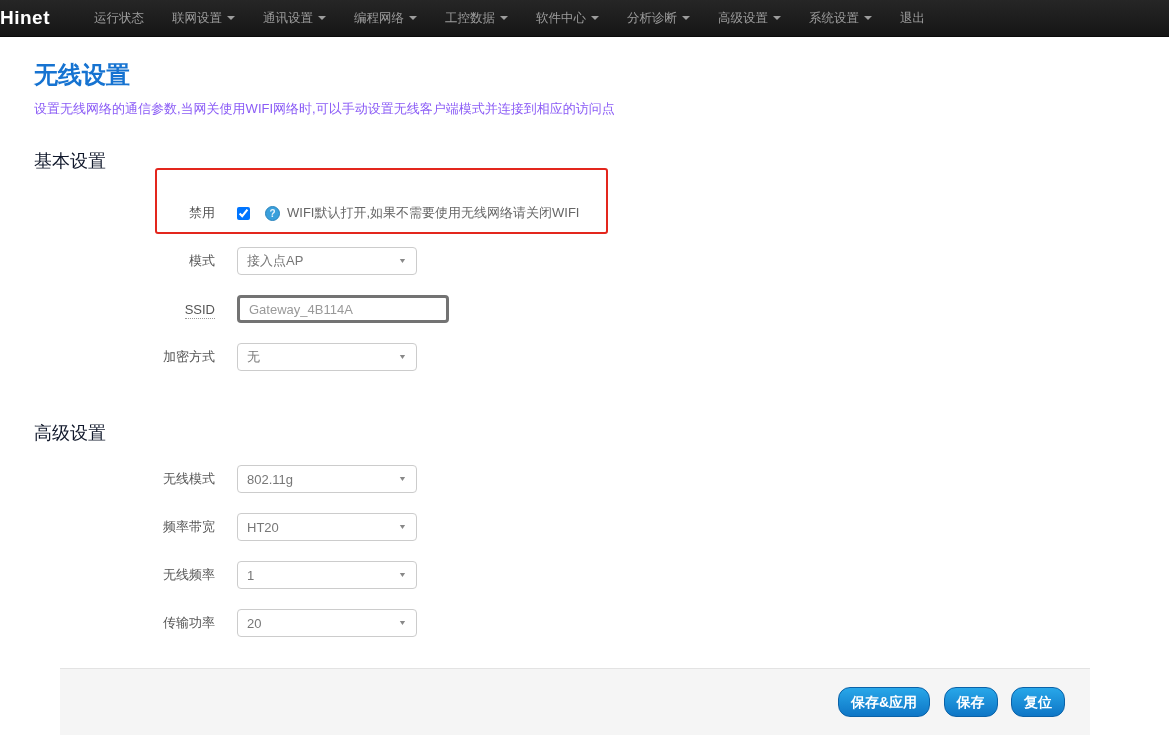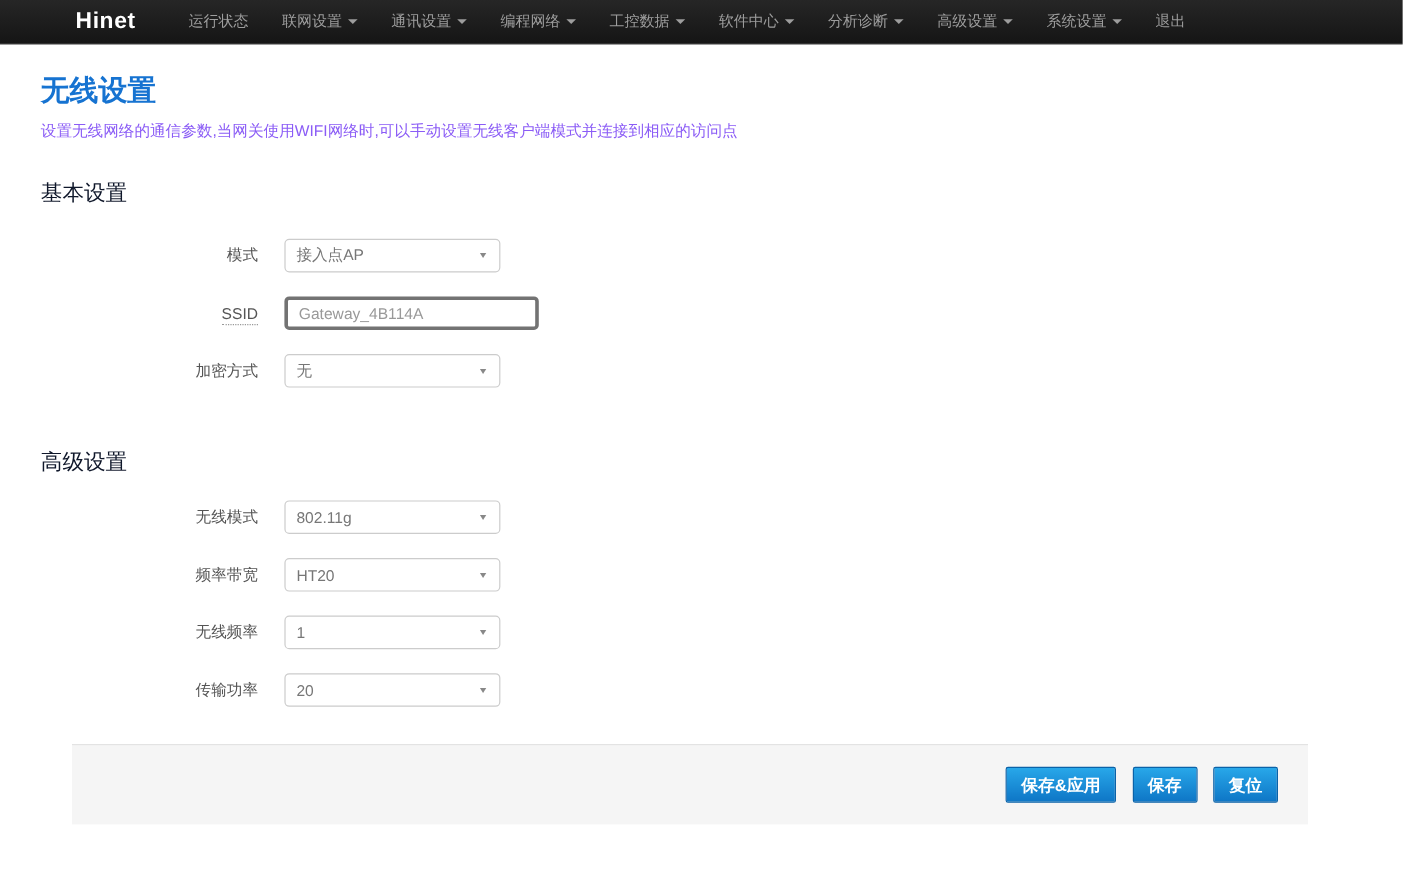--- a/index.html
+++ b/index.html
@@ -9,21 +9,20 @@
     font-family: "Liberation Sans", "DejaVu Sans", sans-serif;
     overflow: hidden;
   }
   
   .navbar {
     height: 37px;
     background: linear-gradient(180deg, #262626 0%, #151515 100%);
     border-bottom: 1px solid #0a0a0a;
     display: flex;
     align-items: center;
-    padding-left: 63px;
   }
   .brand {
     color: #ffffff;
     font-size: 19px;
     font-weight: bold;
     margin-right: 30px;
     letter-spacing: 0.5px;
     cursor: pointer;
   }
   .nav-items { display: flex; list-style: none; justify-content: space-between; }
@@ -149,21 +148,21 @@
     text-align: right;
     padding: 18px 25px 0 0;
   }
   .btn {
     display: inline-block;
     height: 30px;
     padding: 0 12px;
     margin-left: 9px;
     background: linear-gradient(180deg, #28a7e9 0%, #0e76c6 100%);
     border: 1px solid #0a62a8;
-    border-radius: 2px;
+    border-radius: 12px;
     color: #ffffff;
     font-size: 14px;
     font-weight: bold;
     line-height: 28px;
     cursor: pointer;
     font-family: "Liberation Sans", "DejaVu Sans", sans-serif;
   }
 </style>
 </head>
 <body>
@@ -186,20 +185,27 @@
 
 <div class="content">
 
   <h1 class="page-title">无线设置</h1>
   <p class="page-desc">设置无线网络的通信参数,当网关使用WIFI网络时,可以手动设置无线客户端模式并连接到相应的访问点</p>
 
   <h2 class="section-heading basic">基本设置</h2>
 
   <div class="rows-basic">
 
+    <div class="form-row">
+      <div class="annotation-box"></div>
+      <label class="form-label">禁用</label>
+      <input type="checkbox" class="checkbox" checked="true" style="">
+      <span class="help-icon">?</span>
+      <span class="hint-text">WIFI默认打开,如果不需要使用无线网络请关闭WIFI</span>
+    </div>
 
     <div class="form-row">
       <label class="form-label">模式</label>
       <div class="select-box ctl">
         <span>接入点AP</span>
         <span class="select-arrow">▼</span>
       </div>
     </div>
 
     <div class="form-row">

